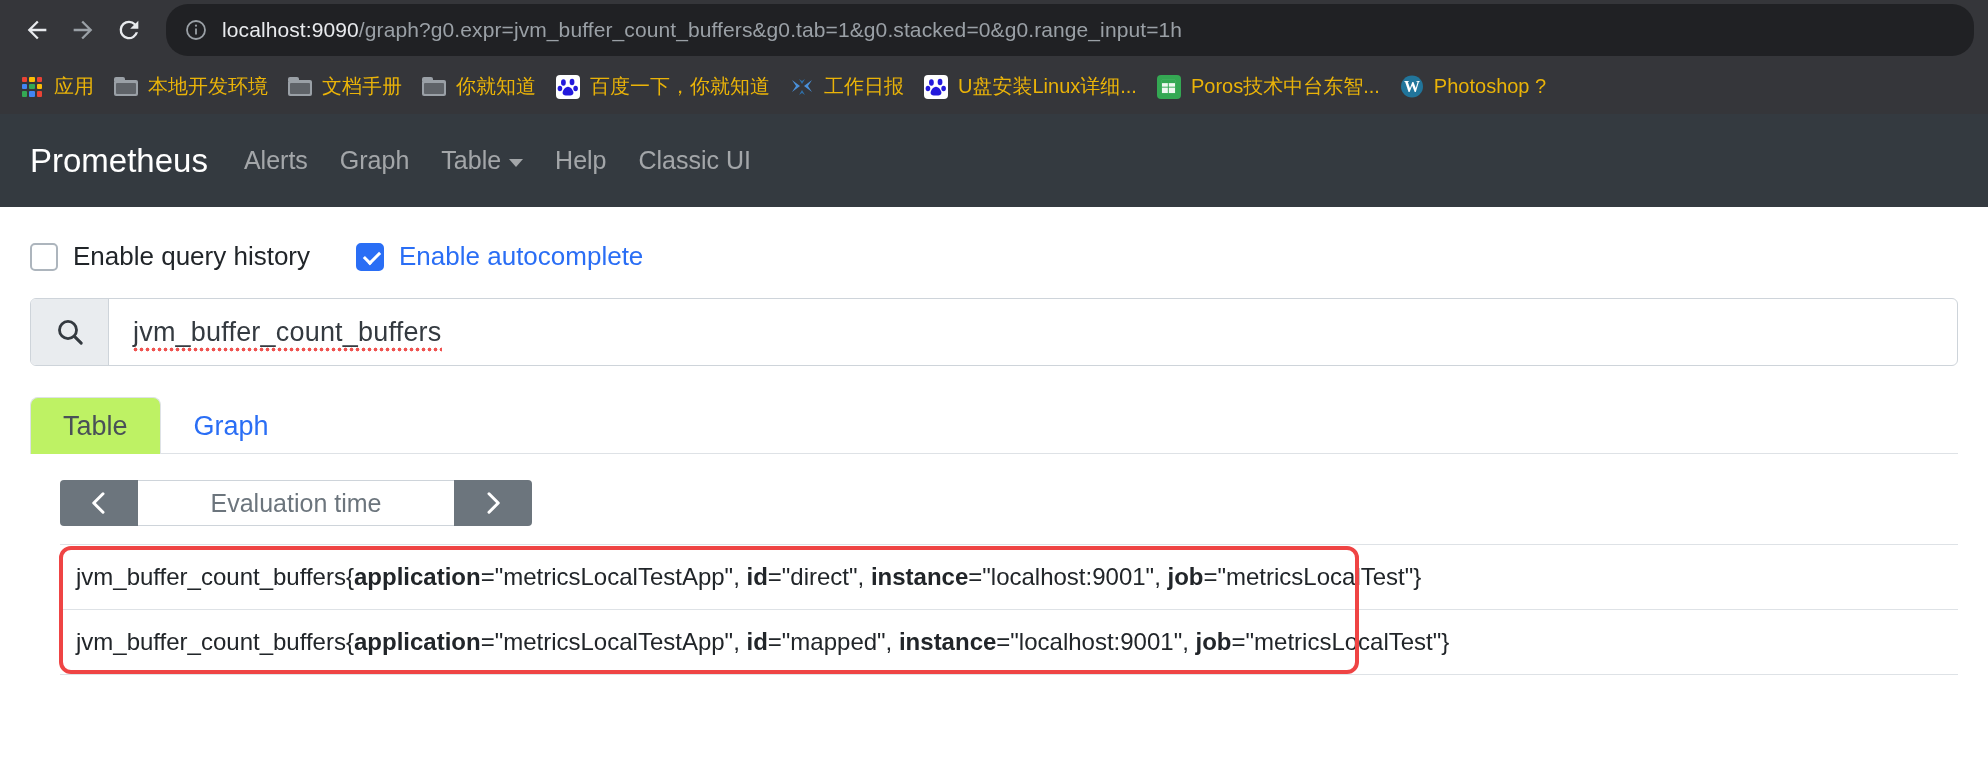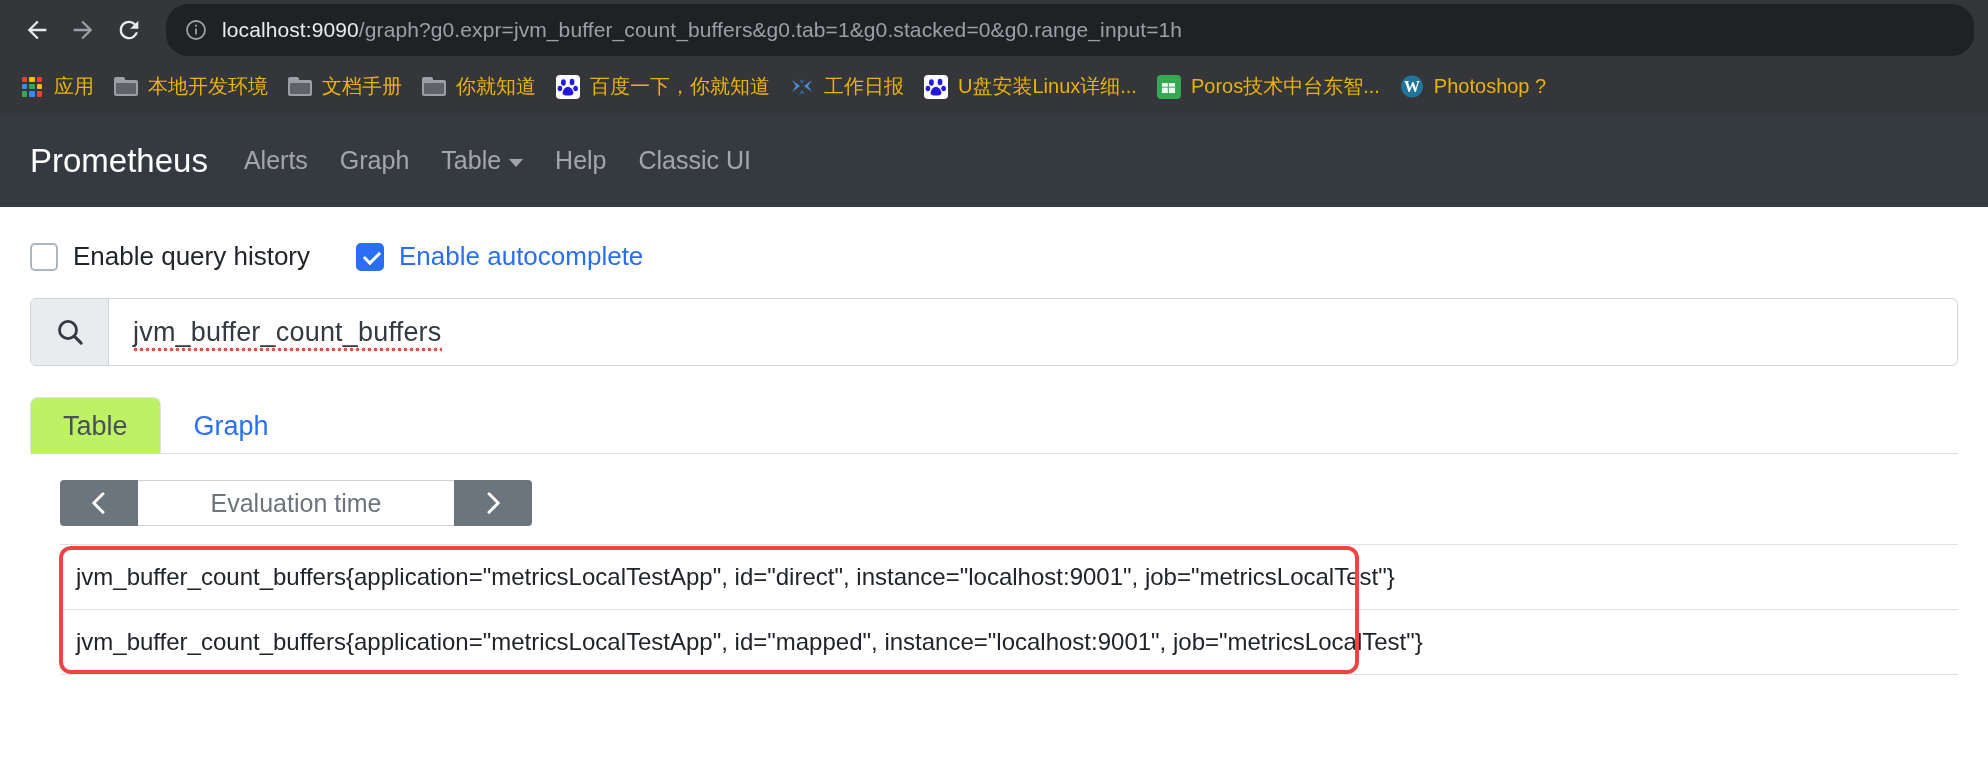--- a/index.html
+++ b/index.html
@@ -322,21 +322,21 @@
   }
   #results-table td {
     border-top: 1px solid #dee2e6;
     padding: 17px 14px 17px 16px;
     font-size: 24px;
     color: #212529;
     white-space: nowrap;
     line-height: 30px;
   }
   .metric-name { font-weight: normal; }
-  .label-key { font-weight: normal; }
+  .label-key { font-weight: bold; }
   .label-val { font-weight: normal; }
 
   #highlight-box {
     position: absolute;
     left: -1px;
     top: 2px;
     width: 1300px;
     height: 128px;
     border: 4px solid #ef4444;
     border-radius: 12px;

